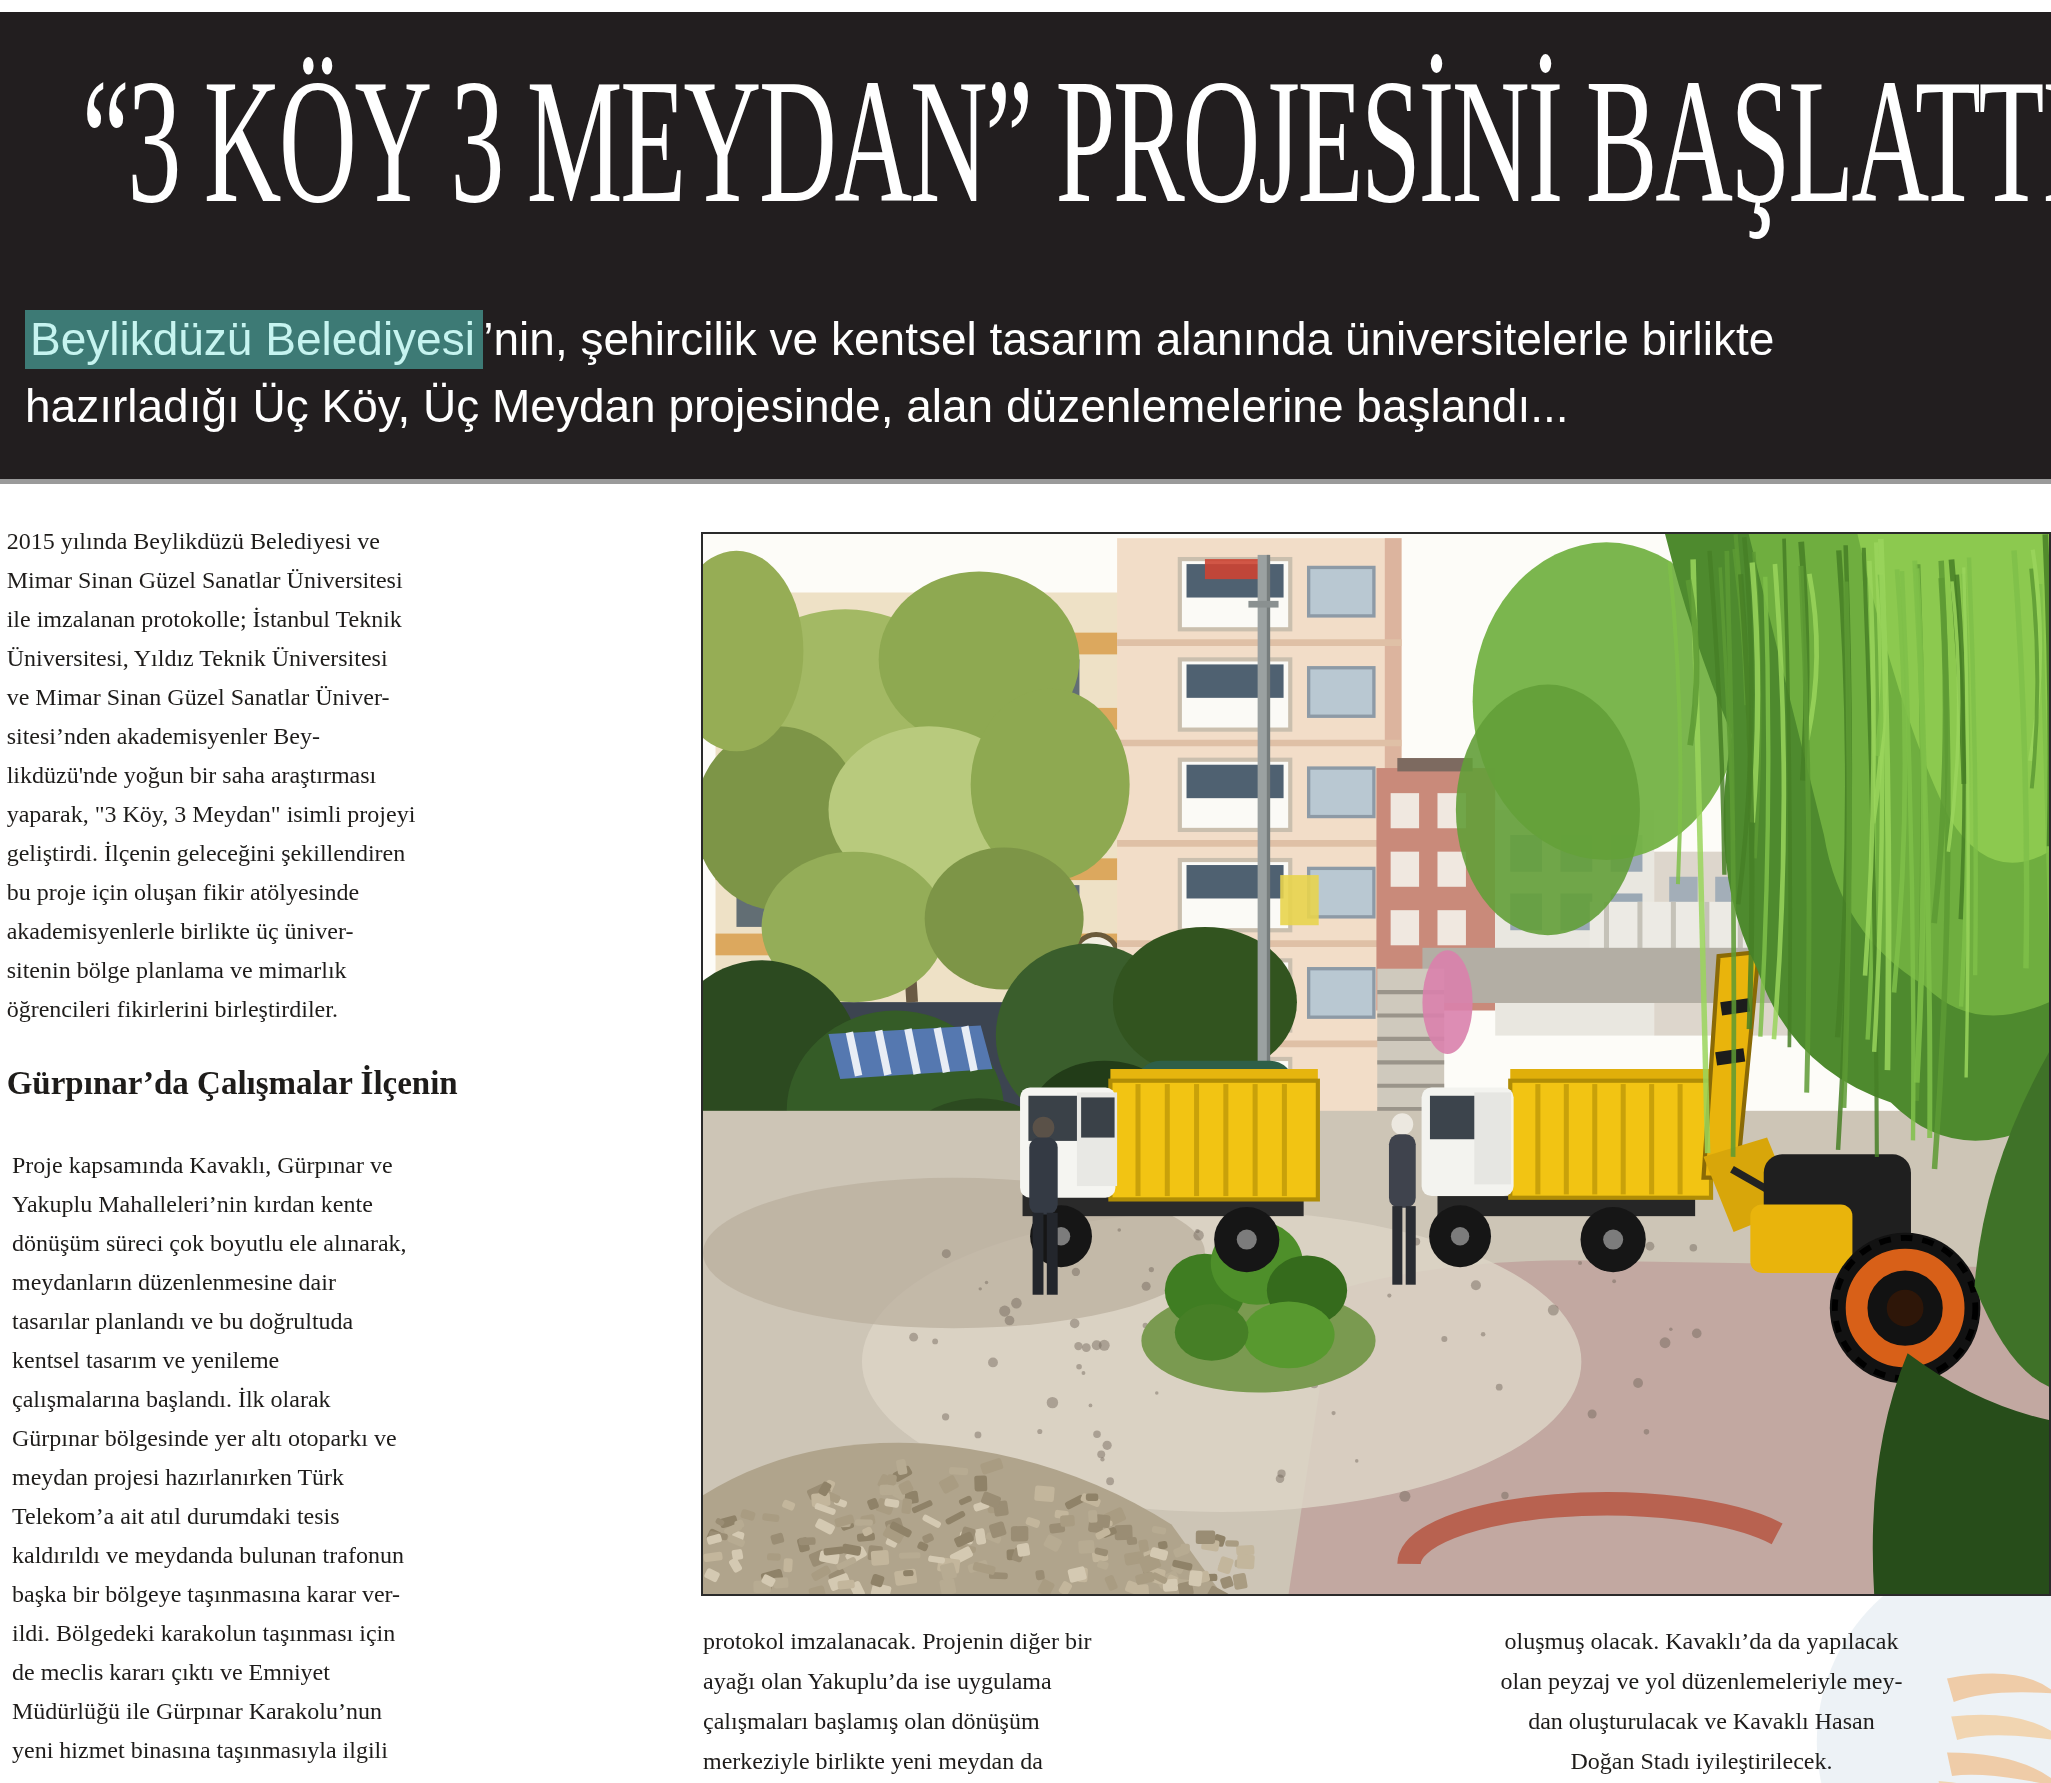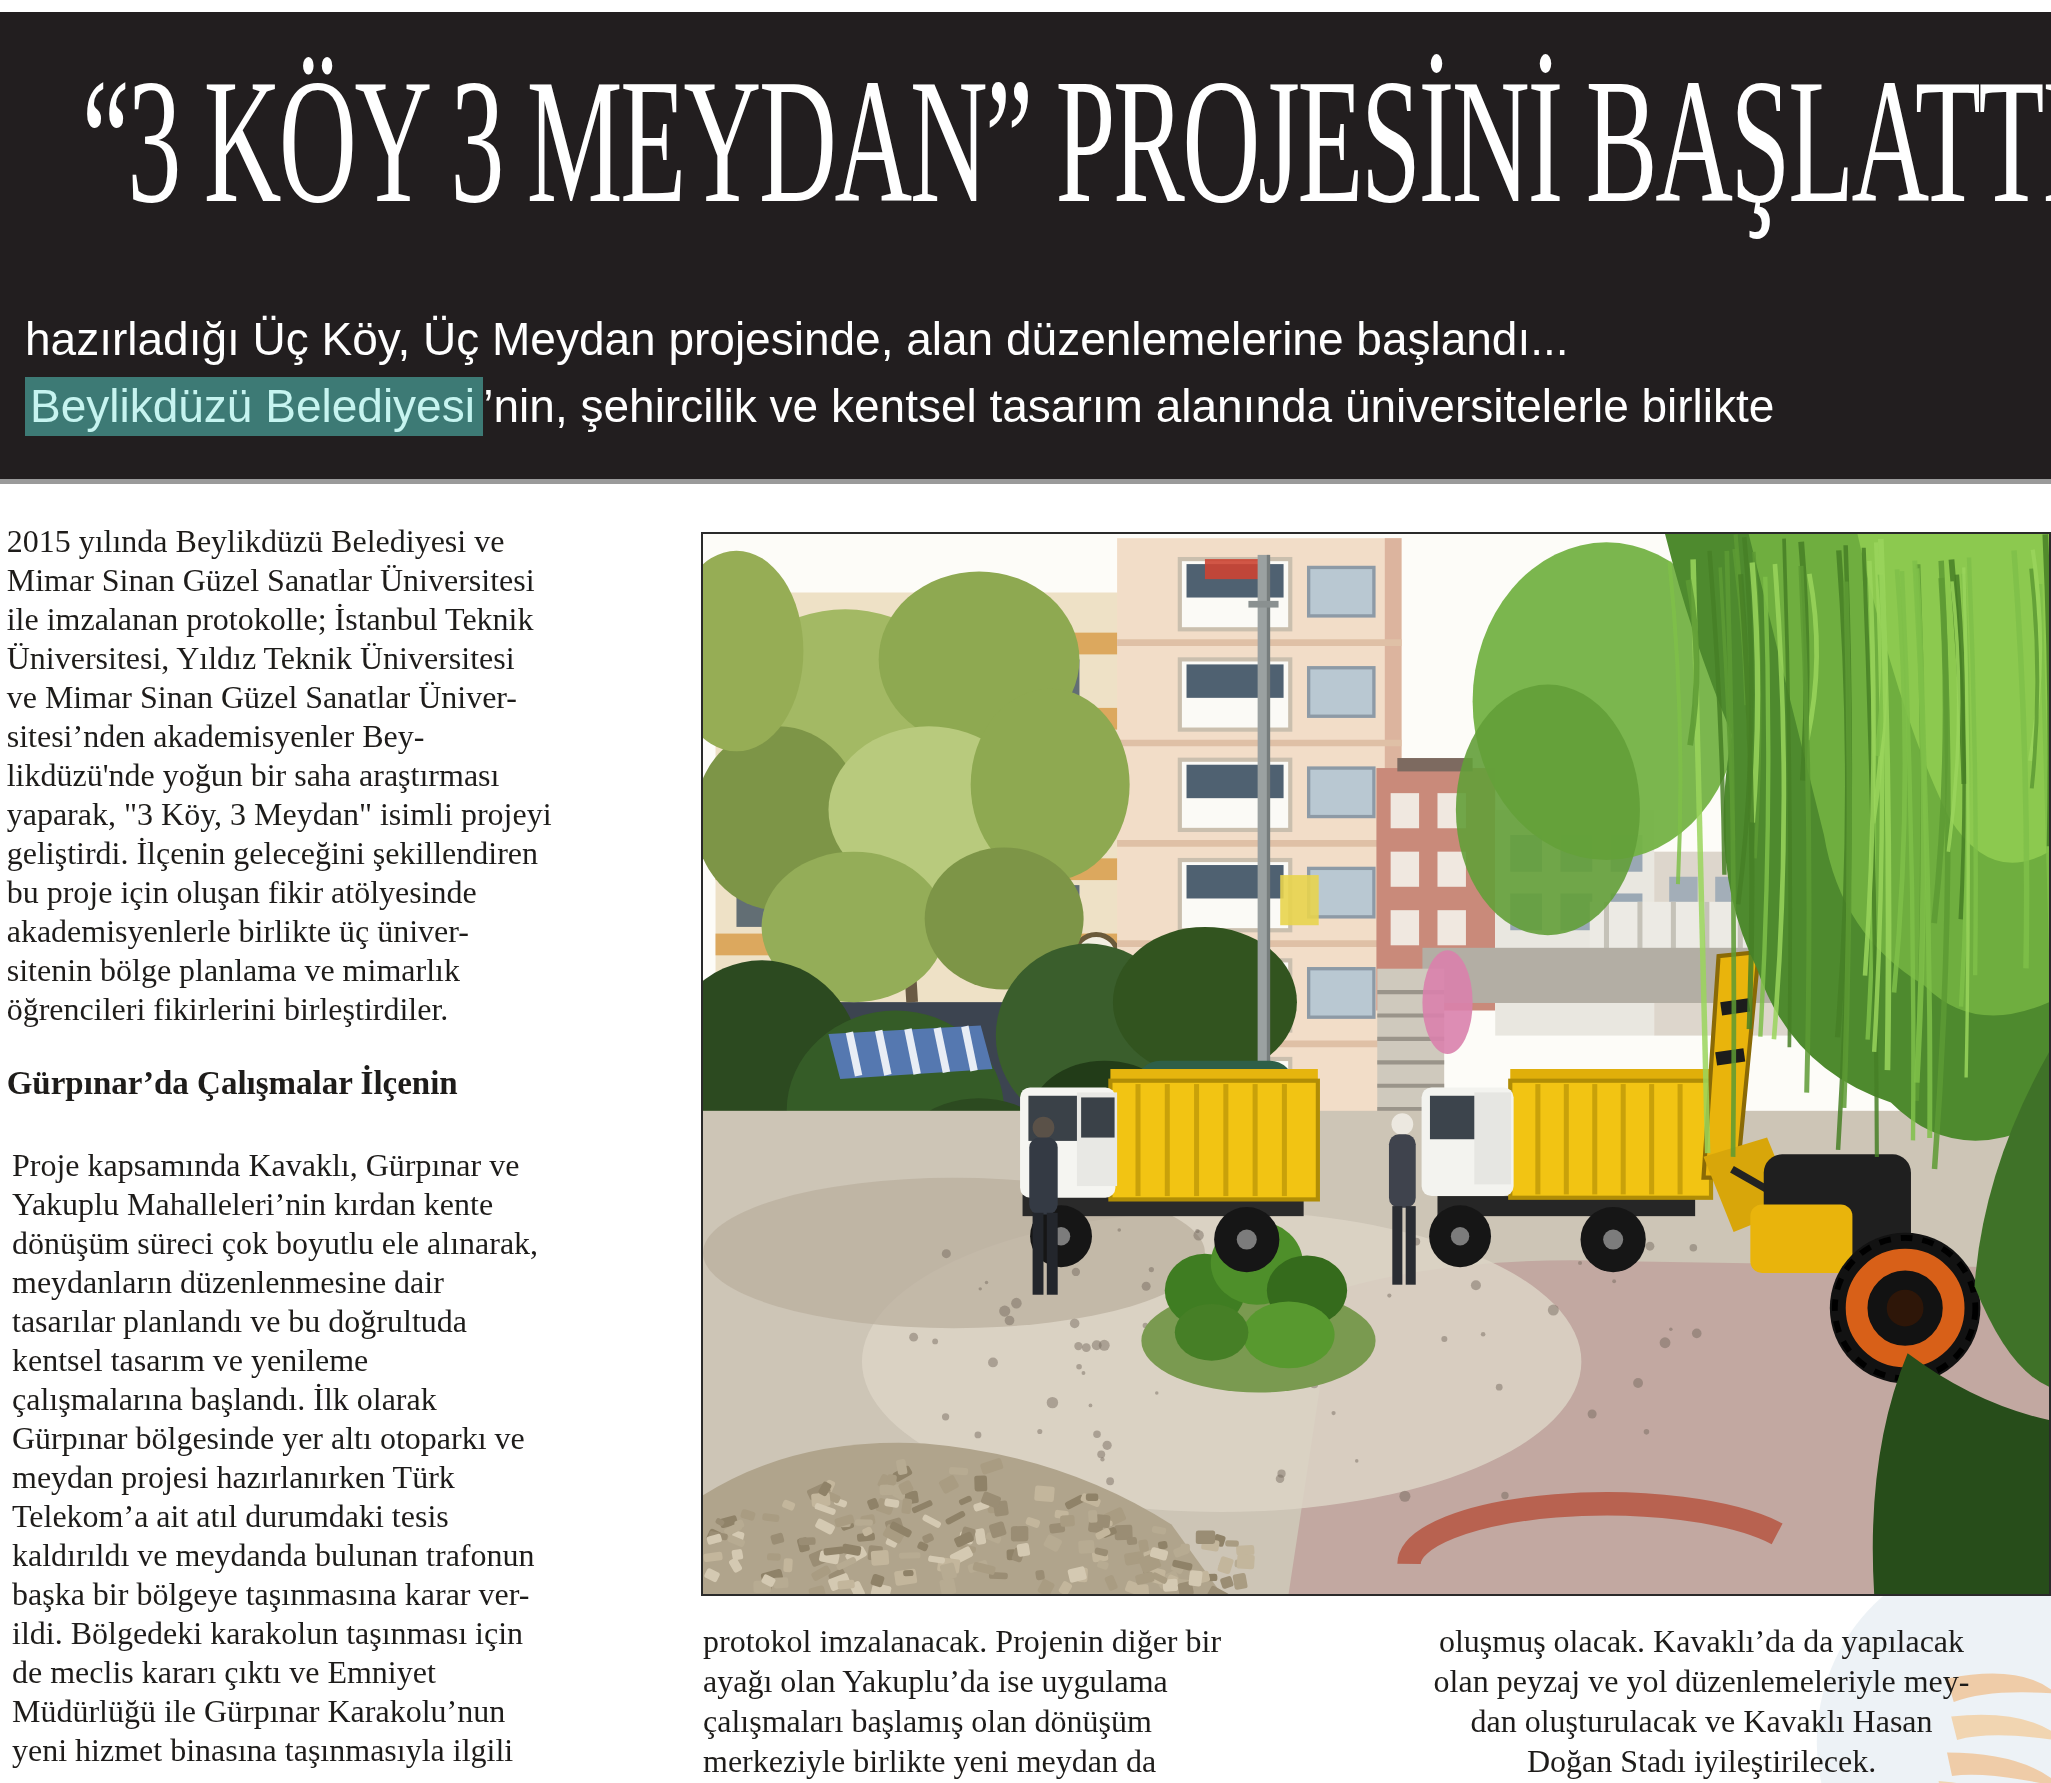--- a/index.html
+++ b/index.html
@@ -9,21 +9,21 @@
   .banner{position:absolute;left:0;top:11.7px;width:2052px;height:467px;background:#221e1f;
           border-bottom:5px solid #9a9a9a;}
   .headline{position:absolute;left:0;top:28.5px;width:2052px;text-align:center;white-space:nowrap;
             color:#ffffff;font-family:"Liberation Serif",serif;font-weight:400;font-size:117px;
             transform:scale(0.92,1.52);transform-origin:center top;letter-spacing:-2.5px;}
   .lede{position:absolute;left:25px;top:294px;width:2014px;color:#ffffff;
         font-family:"Liberation Sans",sans-serif;font-size:46px;line-height:67px;font-weight:400;}
   .lede .hl{background:#3d7a75;color:#c6f4f0;padding:2.5px 8.4px 4.2px 5px;}
   
   .bodytext{position:absolute;color:#1e1c1a;font-family:"Liberation Serif",serif;
-            font-size:32px;line-height:39px;white-space:pre-line;}
+            font-size:24px;line-height:39px;white-space:pre-line;}
   .col1-p1{left:6.7px;top:522px;width:671px;}
   .col1-sub{left:6.7px;top:1064px;width:671px;font-weight:700;font-size:33px;}
   .col1-p2{left:12px;top:1146px;width:671px;}
   .col2{left:703px;top:1621px;width:663px;line-height:40px;}
   .col3{left:1391px;top:1621px;width:621px;line-height:40px;text-align:center;}
   
   .photo{position:absolute;left:701px;top:532px;width:1350px;height:1064px;
          border:2.5px solid #2a2a2a;box-sizing:border-box;background:#fbfaf6;}
   .photo svg{display:block;width:100%;height:100%;}
   
@@ -45,22 +45,22 @@
         <path d="M190 262 q90 8 130 40 q-85 -16 -126 -12 z" fill="#f6b96e"></path>
       </g>
     </svg>
   </div>
 
   <div class="textlayer">
 
     <div class="banner">
       <div class="headline">“3 KÖY 3 MEYDAN” PROJESİNİ BAŞLATTI</div>
       <div class="lede">
+        <div><span class="hl">Beylikdüzü Belediyesi</span><span>’nin, şehircilik ve kentsel tasarım alanında üniversitelerle birlikte</span></div>
         <div>hazırladığı Üç Köy, Üç Meydan projesinde, alan düzenlemelerine başlandı...</div>
-        <div><span class="hl">Beylikdüzü Belediyesi</span><span>’nin, şehircilik ve kentsel tasarım alanında üniversitelerle birlikte</span></div>
       </div>
     </div>
 
     <div class="bodytext col1-p1">2015 yılında Beylikdüzü Belediyesi ve
 Mimar Sinan Güzel Sanatlar Üniversitesi
 ile imzalanan protokolle; İstanbul Teknik
 Üniversitesi, Yıldız Teknik Üniversitesi
 ve Mimar Sinan Güzel Sanatlar Üniver-
 sitesi’nden akademisyenler Bey-
 likdüzü'nde yoğun bir saha araştırması

